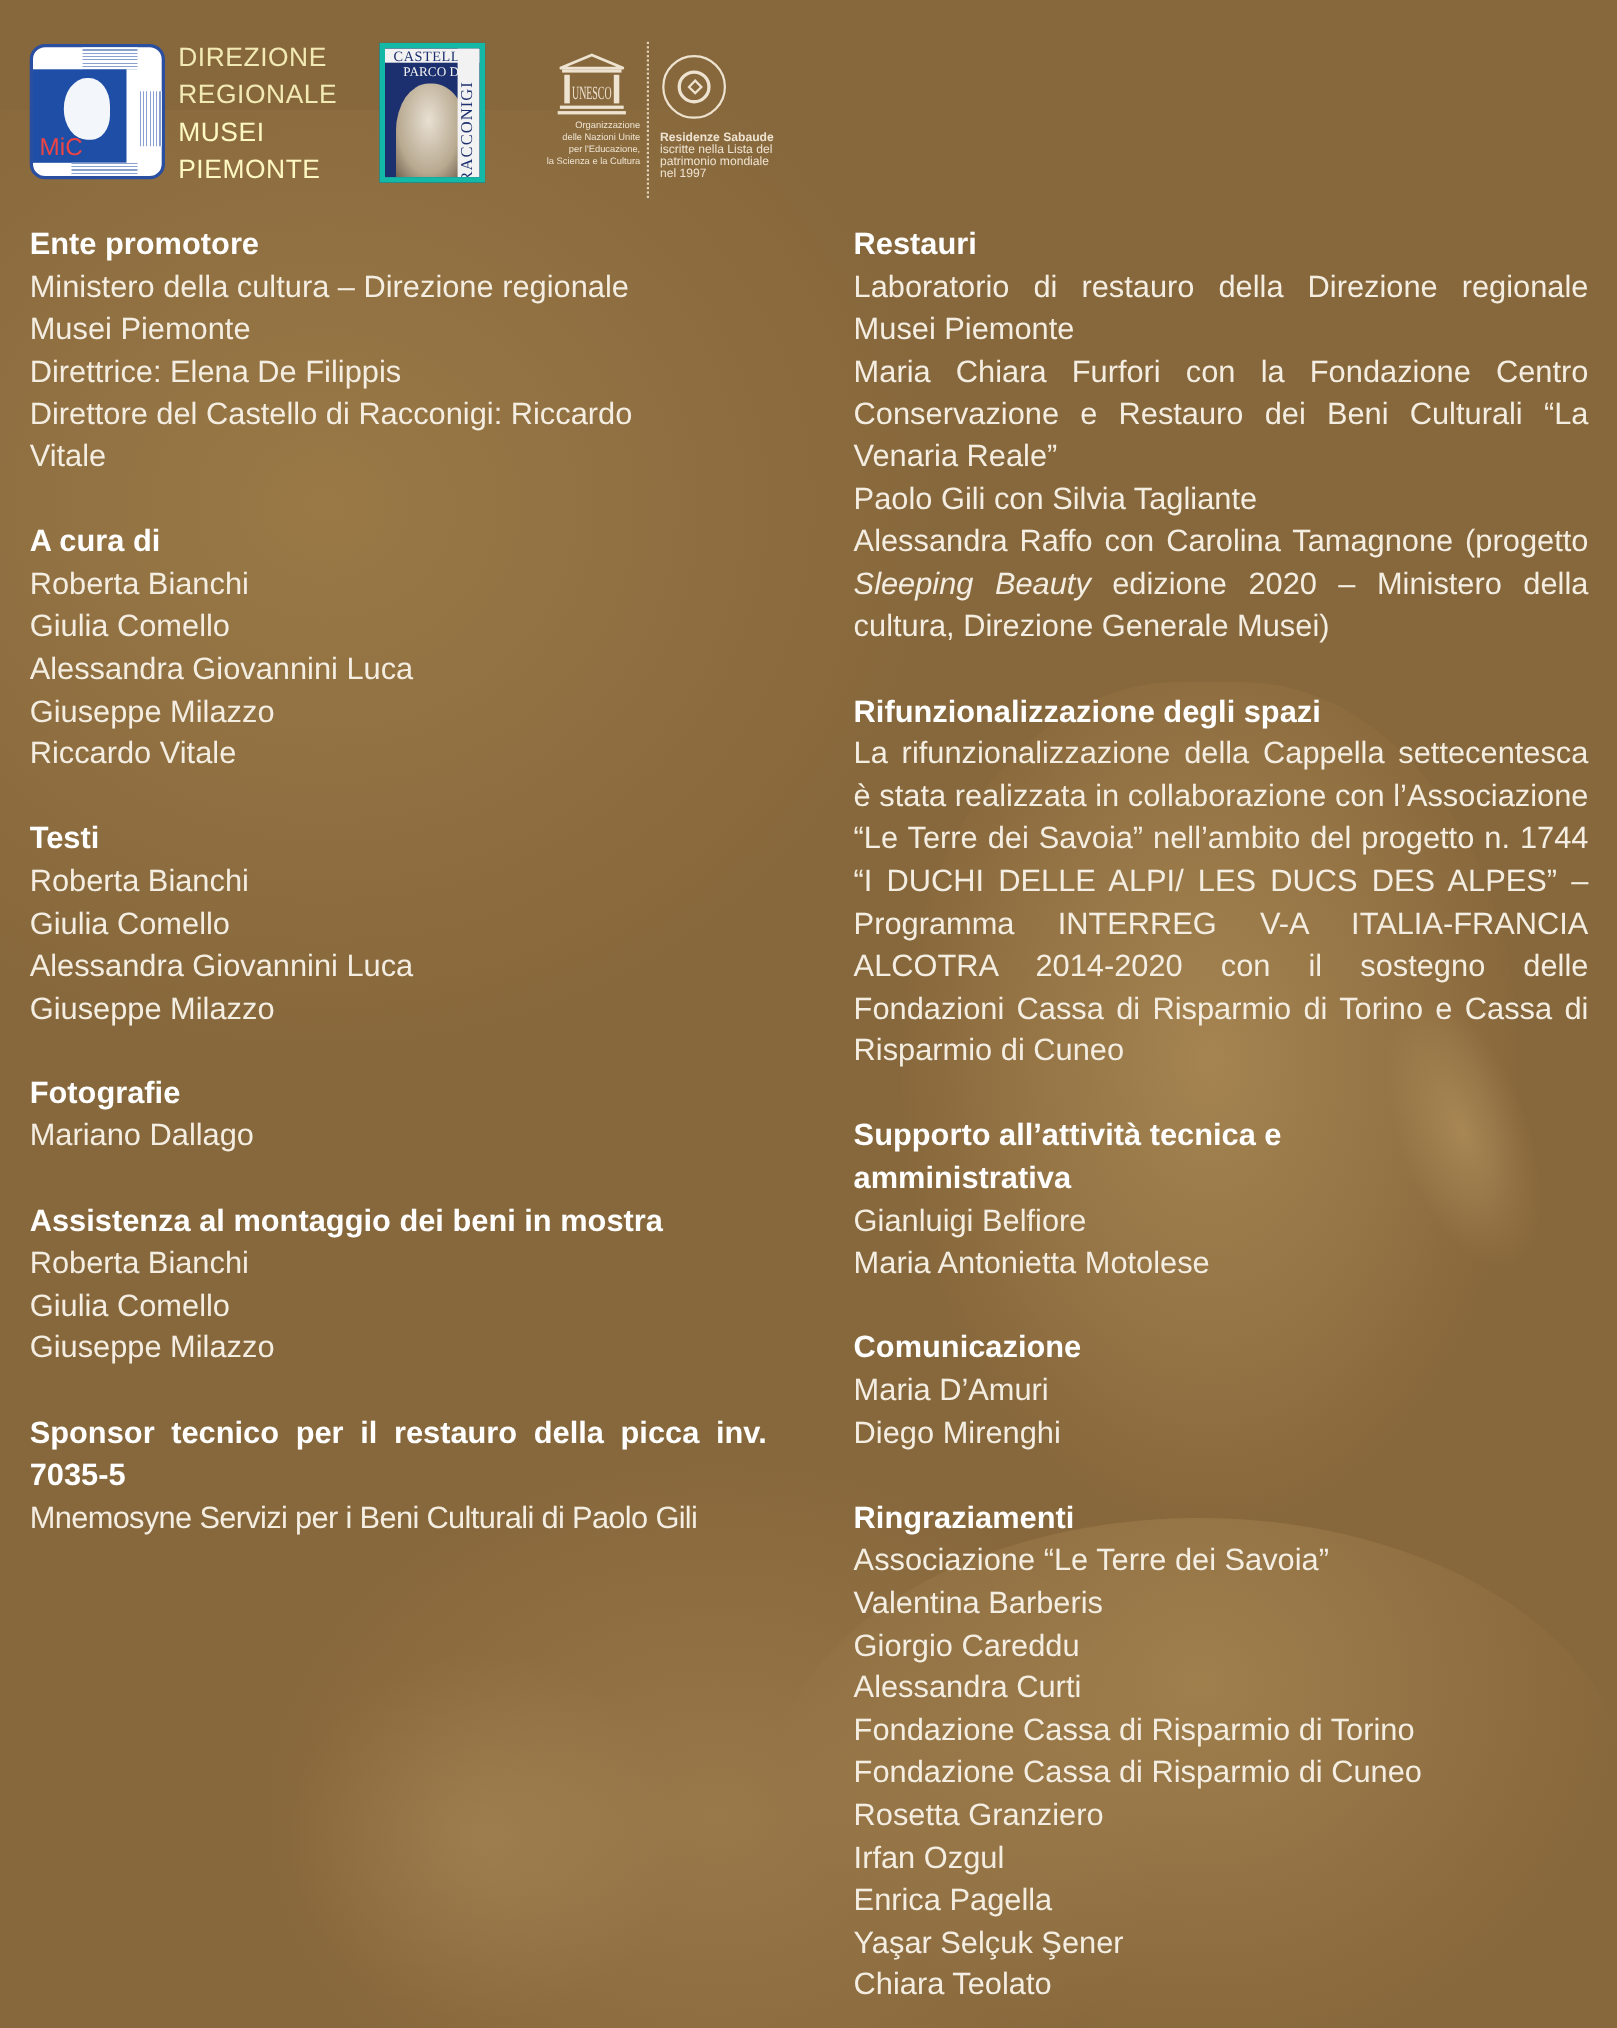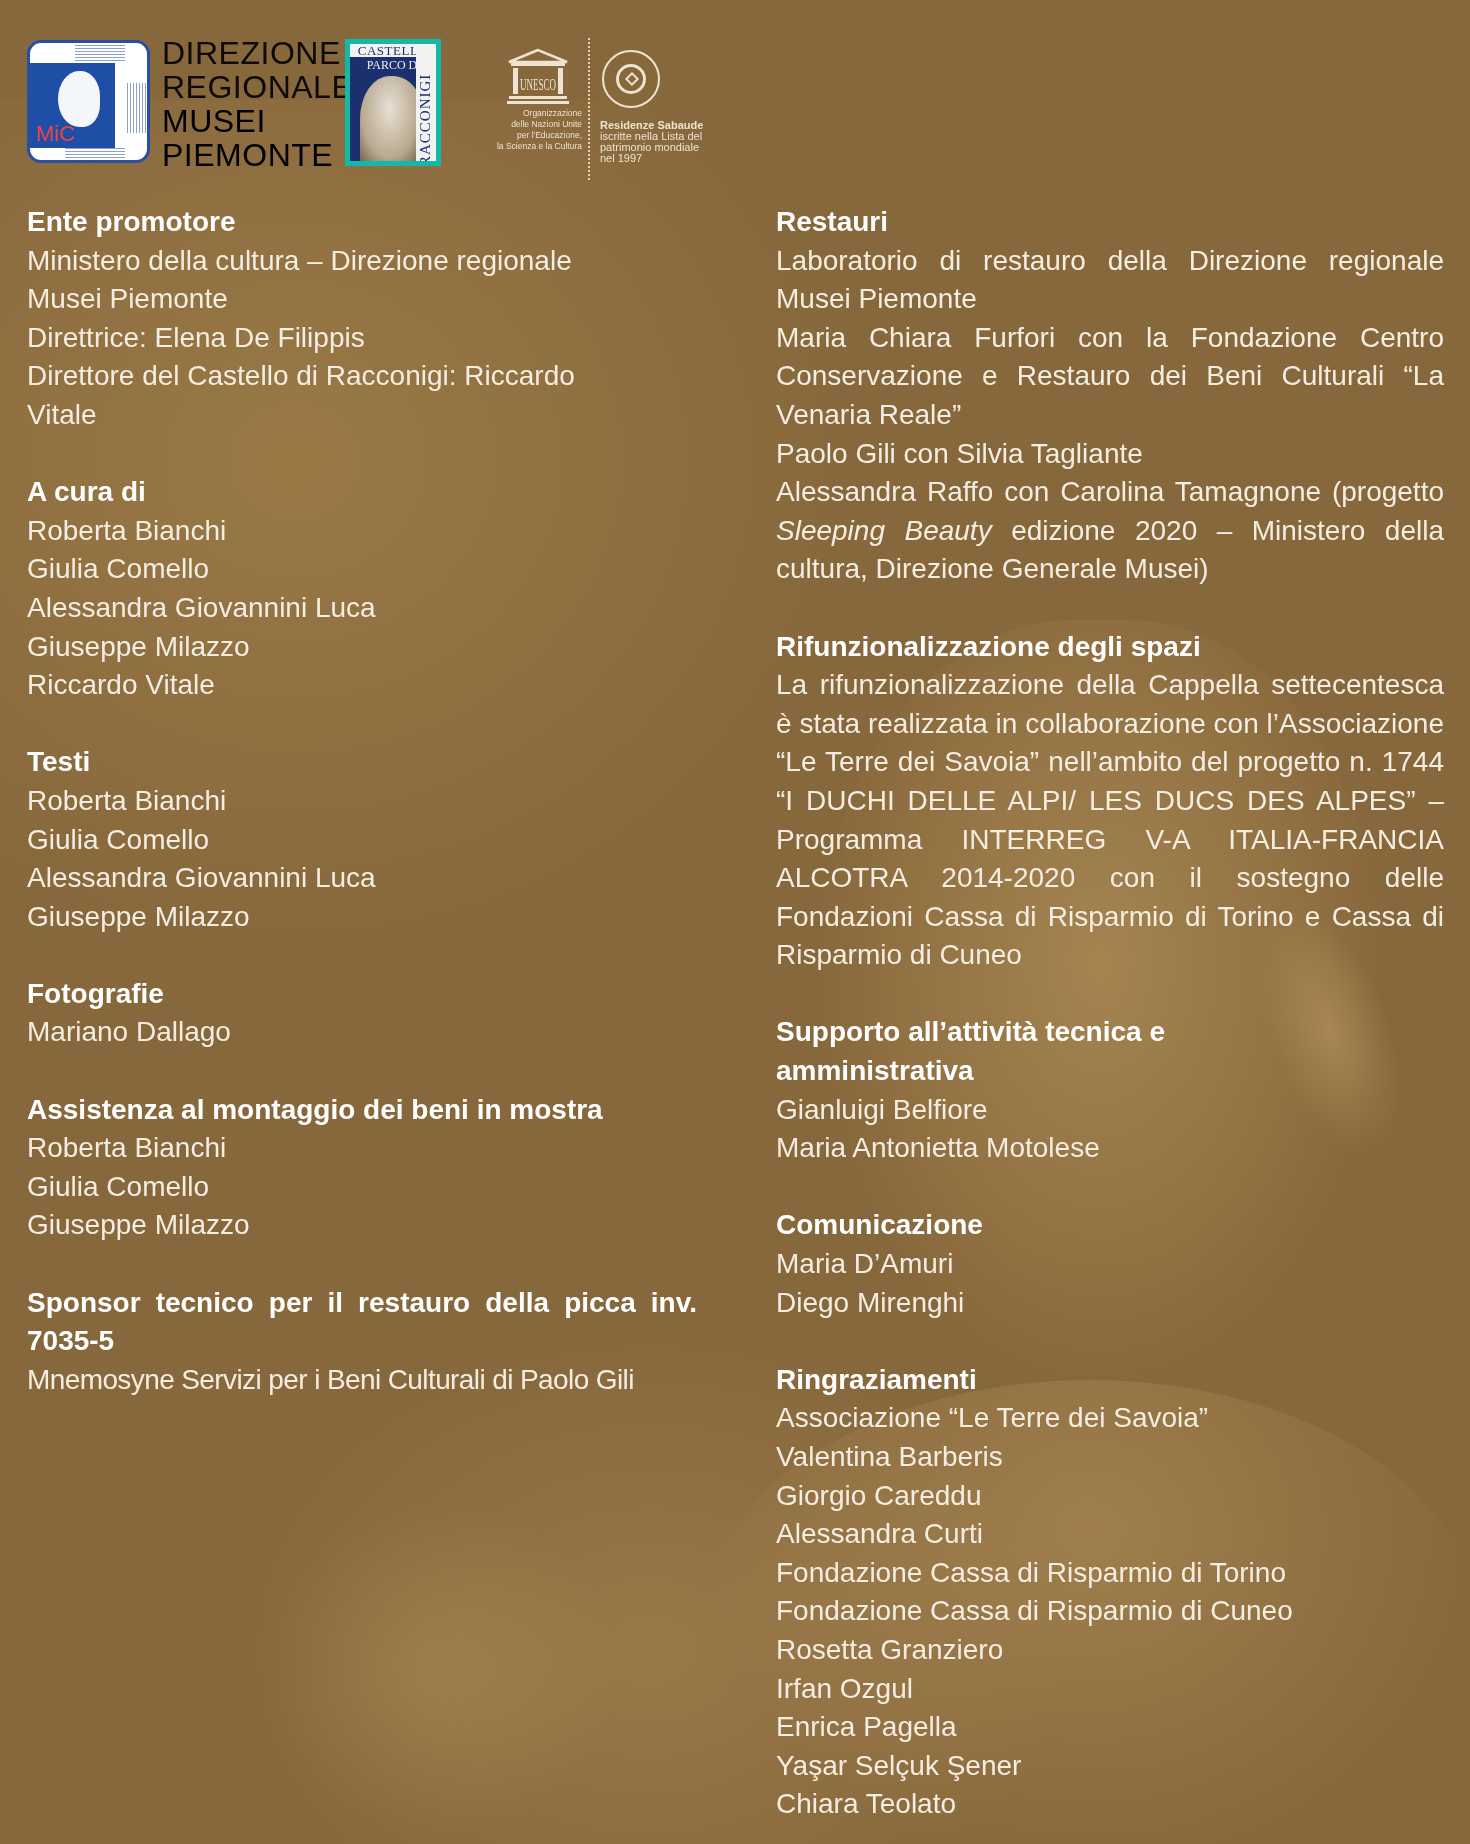--- a/index.html
+++ b/index.html
@@ -35,22 +35,22 @@
     .mic-blue { position: absolute; left: 0; top: 20px; width: 85px; height: 85px; background: #1f4ea6; }
     .mic-head { position: absolute; left: 28px; top: 28px; width: 42px; height: 56px; background: #fff;
       border-radius: 50% 45% 40% 50%; opacity: 0.95; }
     .mic-text { position: absolute; left: 6px; top: 78px; font-size: 22px; color: #ef4444; font-weight: normal; }
     .mic-lines1 { position: absolute; left: 45px; top: 0; width: 50px; height: 20px;
       background: repeating-linear-gradient(0deg, #fff 0 2px, #8aa0d0 2px 3px); }
     .mic-lines2 { position: absolute; left: 95px; top: 40px; width: 25px; height: 50px;
       background: repeating-linear-gradient(90deg, #fff 0 2px, #8aa0d0 2px 3px); }
     .mic-lines3 { position: absolute; left: 35px; top: 105px; width: 60px; height: 18px;
       background: repeating-linear-gradient(0deg, #fff 0 2px, #8aa0d0 2px 3px); }
-    .drm-text { position: absolute; left: 162px; top: 36px; font-size: 32px; line-height: 34px;
-      letter-spacing: 0.5px; color: #000000; }
+    .drm-text { position: absolute; left: 162px; top: 36px; font-size: 24px; line-height: 34px;
+      letter-spacing: 0.5px; color: #fef9c3; }
     .drm-text .light { font-weight: normal; opacity: 0.9; }
     .castello-logo { position: absolute; left: 345px; top: 39px; width: 96px; height: 127px;
       background: #1c2f6e; border: 5px solid #14b8a6; box-sizing: border-box; overflow: hidden; }
     .castello-top { position: absolute; left: 0; top: 0; width: 86px; font-family: "Liberation Serif", serif;
       font-size: 13px; line-height: 13px; color: #1c2f6e; background: #f2f2f2; text-align: center; letter-spacing: 0.5px; }
     .castello-parco { position: absolute; left: 2px; top: 14px; width: 84px; font-family: "Liberation Serif", serif;
       font-size: 12px; color: #f2f2f2; text-align: center; }
     .castello-side { position: absolute; right: 0; top: 0; width: 20px; height: 100%; background: #f2f2f2; }
     .castello-side span { position: absolute; left: 1px; top: 122px; transform: rotate(-90deg); transform-origin: 0 0;
       font-family: "Liberation Serif", serif; font-size: 15px; color: #1c2f6e; letter-spacing: 1px; white-space: nowrap; }

